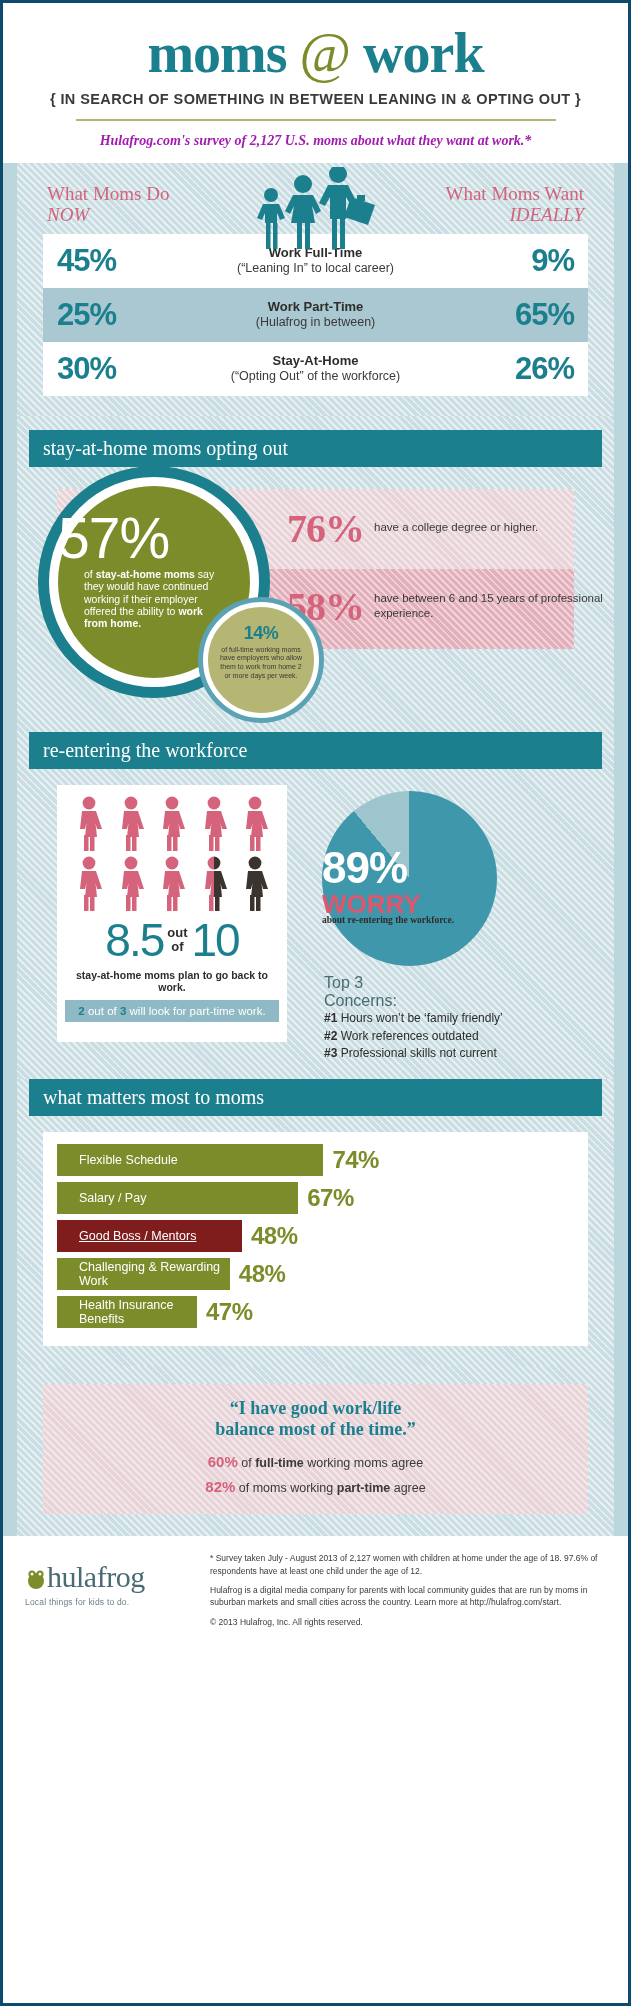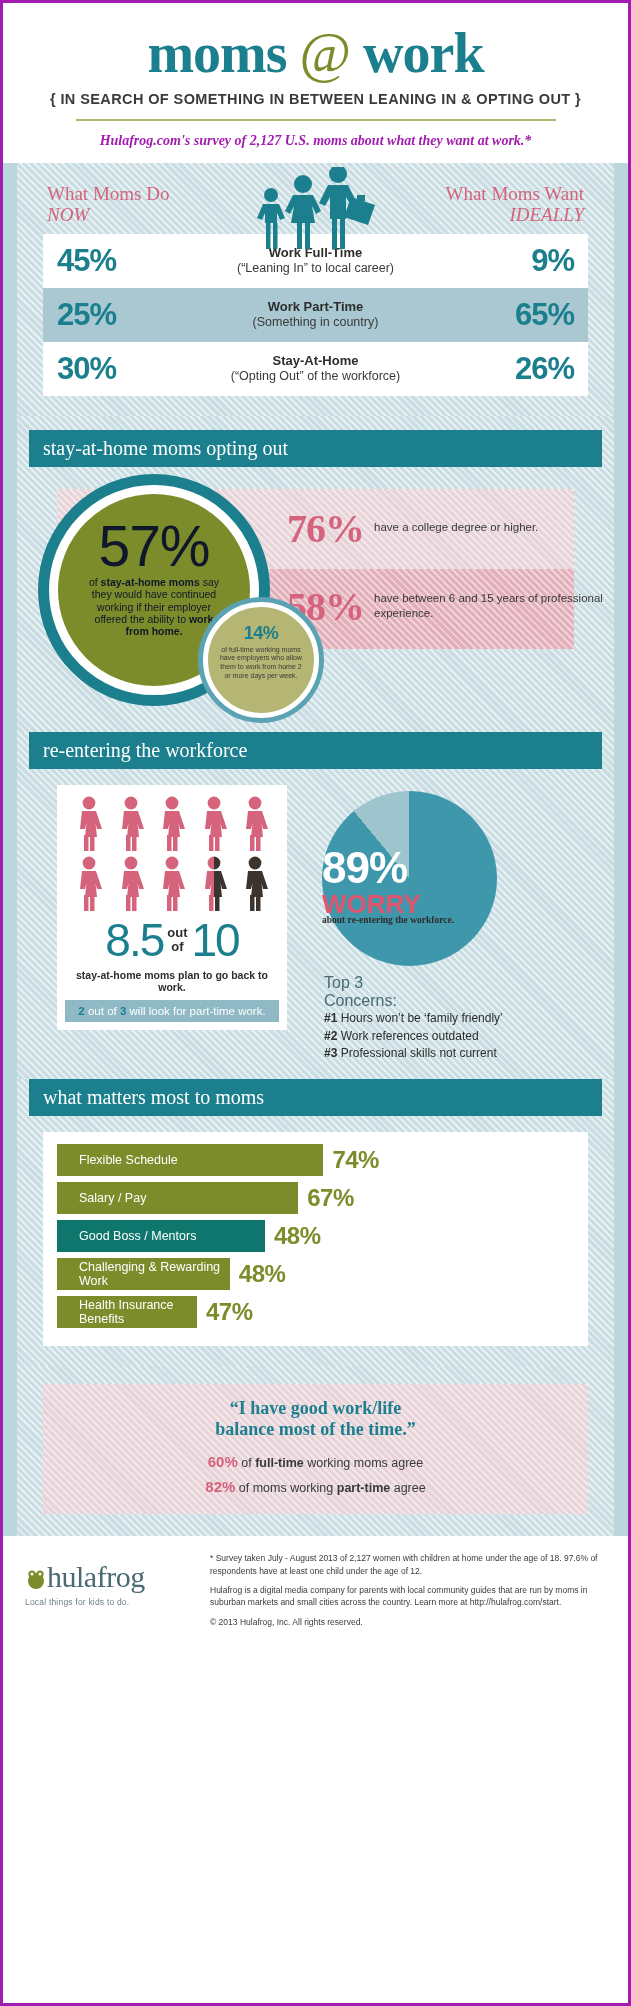--- a/index.html
+++ b/index.html
@@ -6,21 +6,21 @@
   body {
     width: 631px;
     background: #ffffff;
     font-family: "Liberation Sans", sans-serif;
   }
   .page {
     width: 631px;
     height: 2006px;
     position: relative;
     background: #ffffff;
-    border: 3px solid #a21caf;
+    border: 3px solid #0c4a6e;
     overflow: hidden;
   }
 
   
   .header {
     background: #ffffff;
     padding: 22px 0 14px 0;
     text-align: center;
   }
   .title {
@@ -116,25 +116,25 @@
   .pinkbox.b1 { top: 22px; height: 80px; }
   .pinkbox.b2 { top: 102px; height: 80px; background-color: #e2afba; }
   .statline { position: absolute; display: flex; align-items: center; }
   .statline .big {
     font-family: "Liberation Serif", serif; font-weight: bold;
     font-size: 40px; color: #d4637b; letter-spacing: -1px;
   }
   .statline .desc { font-size: 11.5px; color: #3a3a38; line-height: 1.35; margin-left: 10px; }
 
   .circ57 {
-    position: absolute; left: 32px; top: 18px;
+    position: absolute; left: 32px; top: 10px;
     width: 210px; height: 210px; border-radius: 50%;
     background: #7d8c2a; border: 9px solid #ffffff;
     box-shadow: 0 0 0 11px #1b7f8e;
-    color: #0f172a; text-align: center; padding-top: 26px; z-index: 3;
+    color: #ffffff; text-align: left; padding-top: 26px; z-index: 3;
   }
   .circ57 .n {
     font-family: "Liberation Sans", sans-serif;
     font-size: 57px; font-weight: normal; line-height: 0.92; letter-spacing: -1px;
   }
   .circ57 .cap { font-size: 10.5px; line-height: 1.18; margin-top: 4px; padding: 0 26px; }
   .circ57 .cap b { font-weight: bold; }
 
   .circ14 {
     position: absolute; left: 186px; top: 135px;
@@ -143,21 +143,21 @@
     box-shadow: 0 0 0 5px #5ba3b4;
     color: #1b7f8e; text-align: center; padding-top: 16px; z-index: 4;
   }
   .circ14 .n { font-size: 18px; font-weight: bold; letter-spacing: -0.5px; }
   .circ14 .cap { font-size: 7px; color: #3a3a38; line-height: 1.25; padding: 2px 10px 0 10px; }
 
   
   .sec3 { position: relative; padding: 16px 26px 20px 26px; }
   .peoplebox {
     position: absolute; left: 40px; top: 16px;
-    width: 230px; background: #ffffff; padding: 10px 8px 8px 8px;
+    width: 230px; background: #ffffff; padding: 10px 8px 20px 8px;
   }
   .people-row { display: flex; justify-content: space-between; padding: 0 6px; }
   .fig { width: 36px; height: 56px; }
   .ratio { text-align: center; margin-top: 2px; }
   .ratio .nums {
     color: #1b7f8e; font-size: 46px; font-weight: normal;
     display: flex; align-items: center; justify-content: center; gap: 4px; letter-spacing: -2px;
   }
   .ratio .outof { font-size: 13px; line-height: 1.05; color: #2d2d2b; font-weight: bold; letter-spacing: 0; }
   .ratio .cap { font-size: 10.5px; font-weight: bold; color: #2d2d2b; margin-top: 2px; }
@@ -281,21 +281,21 @@
           <div class="mid">
             <div class="t1">Work Full-Time</div>
             <div class="t2">(“Leaning In” to local career)</div>
           </div>
           <div class="pct right">9%</div>
         </div>
         <div class="srow tint">
           <div class="pct">25%</div>
           <div class="mid">
             <div class="t1">Work Part-Time</div>
-            <div class="t2">(Something in country)</div>
+            <div class="t2">(Hulafrog in between)</div>
           </div>
           <div class="pct right">65%</div>
         </div>
         <div class="srow white">
           <div class="pct">30%</div>
           <div class="mid">
             <div class="t1">Stay-At-Home</div>
             <div class="t2">(“Opting Out” of the workforce)</div>
           </div>
           <div class="pct right">26%</div>
@@ -479,21 +479,21 @@
         <div class="barbox" id="bar-chart">
             <div class="barrow">
               <div class="bar" style="width: 266.4px; background: rgb(125, 140, 42);">Flexible Schedule</div>
               <div class="barval" style="color: rgb(125, 140, 42);">74%</div>
             </div>
             <div class="barrow">
               <div class="bar" style="width: 241.2px; background: rgb(125, 140, 42);">Salary / Pay</div>
               <div class="barval" style="color: rgb(125, 140, 42);">67%</div>
             </div>
             <div class="barrow">
-              <div class="bar" style="width: 208px; background: #0f766e;">Good Boss / Mentors</div>
+              <div class="bar" style="width: 185px; background: #7f1d1d; text-decoration: underline;">Good Boss / Mentors</div>
               <div class="barval" style="color: rgb(125, 140, 42);">48%</div>
             </div>
             <div class="barrow">
               <div class="bar" style="width: 172.8px; background: rgb(125, 140, 42);">Challenging &amp; Rewarding Work</div>
               <div class="barval" style="color: rgb(125, 140, 42);">48%</div>
             </div>
             <div class="barrow">
               <div class="bar" style="width: 140px; background: rgb(125, 140, 42);">Health Insurance Benefits</div>
               <div class="barval" style="color: rgb(125, 140, 42);">47%</div>
             </div>

